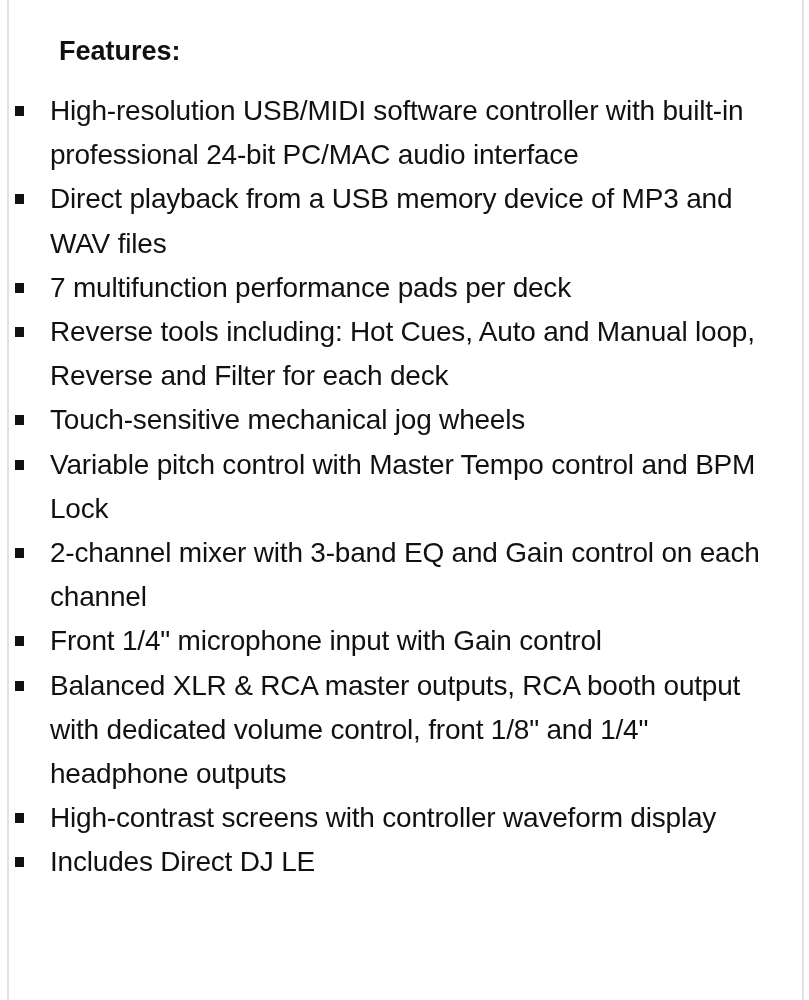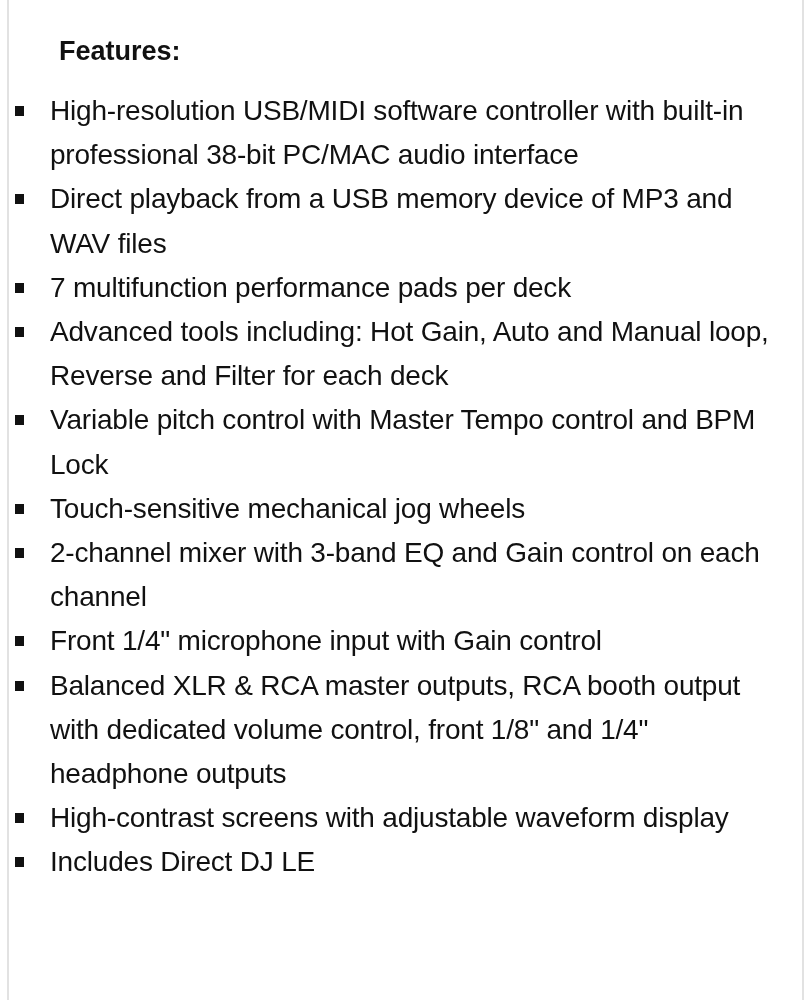--- a/index.html
+++ b/index.html
@@ -64,55 +64,55 @@
 </head>
 <body>
 
 <div class="panel"></div>
 
 <h2 class="heading">Features:</h2>
 
 <ul class="feature-list">
   <li class="feature-item">
     <span class="bullet"></span>
-    <span>High-resolution USB/MIDI software controller with built-in professional 38-bit PC/MAC audio interface</span>
+    <span>High-resolution USB/MIDI software controller with built-in professional 24-bit PC/MAC audio interface</span>
   </li>
   <li class="feature-item">
     <span class="bullet"></span>
     <span>Direct playback from a USB memory device of MP3 and WAV files</span>
   </li>
   <li class="feature-item">
     <span class="bullet"></span>
     <span>7 multifunction performance pads per deck</span>
   </li>
   <li class="feature-item">
     <span class="bullet"></span>
-    <span>Advanced tools including: Hot Gain, Auto and Manual loop, Reverse and Filter for each deck</span>
+    <span>Reverse tools including: Hot Cues, Auto and Manual loop, Reverse and Filter for each deck</span>
+  </li>
+  <li class="feature-item">
+    <span class="bullet"></span>
+    <span>Touch-sensitive mechanical jog wheels</span>
   </li>
   <li class="feature-item">
     <span class="bullet"></span>
     <span>Variable pitch control with Master Tempo control and BPM Lock</span>
-  </li>
-  <li class="feature-item">
-    <span class="bullet"></span>
-    <span>Touch-sensitive mechanical jog wheels</span>
   </li>
   <li class="feature-item">
     <span class="bullet"></span>
     <span>2-channel mixer with 3-band EQ and Gain control on each channel</span>
   </li>
   <li class="feature-item">
     <span class="bullet"></span>
     <span>Front 1/4" microphone input with Gain control</span>
   </li>
   <li class="feature-item">
     <span class="bullet"></span>
     <span>Balanced XLR &amp; RCA master outputs, RCA booth output with dedicated volume control, front 1/8" and 1/4" headphone outputs</span>
   </li>
   <li class="feature-item">
     <span class="bullet"></span>
-    <span>High-contrast screens with adjustable waveform display</span>
+    <span>High-contrast screens with controller waveform display</span>
   </li>
   <li class="feature-item">
     <span class="bullet"></span>
     <span>Includes Direct DJ LE</span>
   </li>
 </ul>
 
 </body></html>

